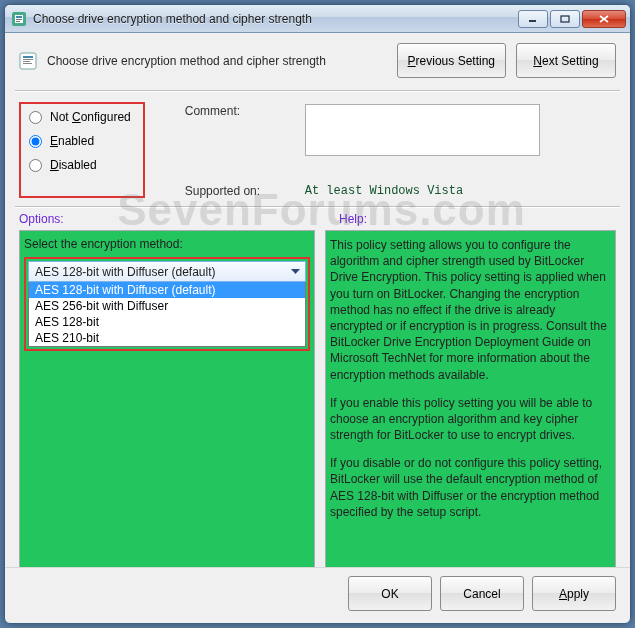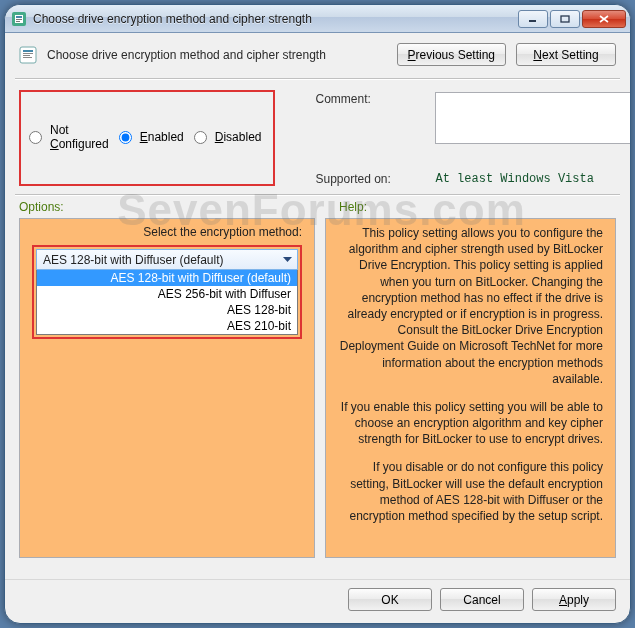--- a/index.html
+++ b/index.html
@@ -11,21 +11,21 @@
     width: 635px;
     height: 628px;
     overflow: hidden;
     position: relative;
   }
   .window {
     position: absolute;
     left: 4px; top: 4px; right: 4px; bottom: 4px;
     background: #f0f0f0;
     border: 1px solid #3a5e82;
-    border-radius: 16px;
+    border-radius: 6px;
     box-shadow: 0 0 8px rgba(0,0,0,.4);
     display: flex;
     flex-direction: column;
     overflow: hidden;
   }
   .titlebar {
     height: 28px;
     background: linear-gradient(#e3edf7, #cedbe9 45%, #b7c8df 46%, #cbd9ea);
     display: flex;
     align-items: center;
@@ -63,21 +63,21 @@
   .header-row {
     display: flex;
     align-items: center;
     padding: 10px 14px 12px 14px;
     gap: 10px;
   }
   .header-row .hicon { width: 18px; height: 18px; flex-shrink:0; }
   .header-row .htxt { flex: 1; color: #2a2a2a; }
   .btn {
     min-width: 100px;
-    height: 23px;
+    height: 35px;
     background: linear-gradient(#fdfdfd, #ececec 48%, #e0e0e0 50%, #f2f2f2);
     border: 1px solid #8a8a8a;
     border-radius: 3px;
     font-family: inherit;
     font-size: 12px;
     cursor: pointer;
     padding: 0 10px;
   }
   .divider {
     height: 1px;
@@ -88,20 +88,21 @@
   }
   .midsection {
     display: flex;
     padding: 10px 14px 8px 14px;
     gap: 40px;
   }
   .radio-group {
     border: 2px solid #d33;
     padding: 6px 12px 8px 8px;
     display: flex;
+    flex-direction: column;
     gap: 10px;
     background: #f0f0f0;
   }
   .radio-row { display: flex; align-items: center; gap: 4px; }
   .radio-row input[type=radio] { margin: 0 4px 0 0; }
   .radio-row span { cursor: pointer; }
   .kv-col { display: flex; flex-direction: column; gap: 28px; padding-top: 2px; }
   .kv-row { display: flex; gap: 30px; }
   .kv-label { width: 90px; color: #333; }
   .comment-box {
@@ -111,38 +112,37 @@
     resize: none;
     font-family: inherit;
     font-size: 12px;
   }
   .supported-val { color: #14532d; font-family: Liberation Mono, monospace; }
   .cols-header {
     display: flex;
     padding: 4px 14px 2px 14px;
     gap: 10px;
   }
-  .cols-header > div { color: #4d7c0f; }
+  .cols-header > div { color: #6d28d9; }
   .cols-header .left { width: 310px; }
   .cols-body {
     display: flex;
     padding: 2px 14px 6px 14px;
     gap: 10px;
     flex: 1;
     overflow: hidden;
   }
   .panel {
-    background: #fdba74;
+    background: #22c55e;
     border: 1px solid #abadb3;
     width: 296px;
     height: 340px;
-    padding: 6px 12px;
+    padding: 6px 4px;
     overflow: auto;
     position: relative;
-    text-align: right;
   }
   .panel.help { flex:1; width:auto; line-height: 1.35; color: #222;}
   .panel.help p { margin: 0 0 12px 0; }
   .opt-label { margin-bottom: 6px; color: #222; }
   .combo-wrap {
     position: relative;
     border: 2px solid #d33;
     padding: 2px;
   }
   .combo {

